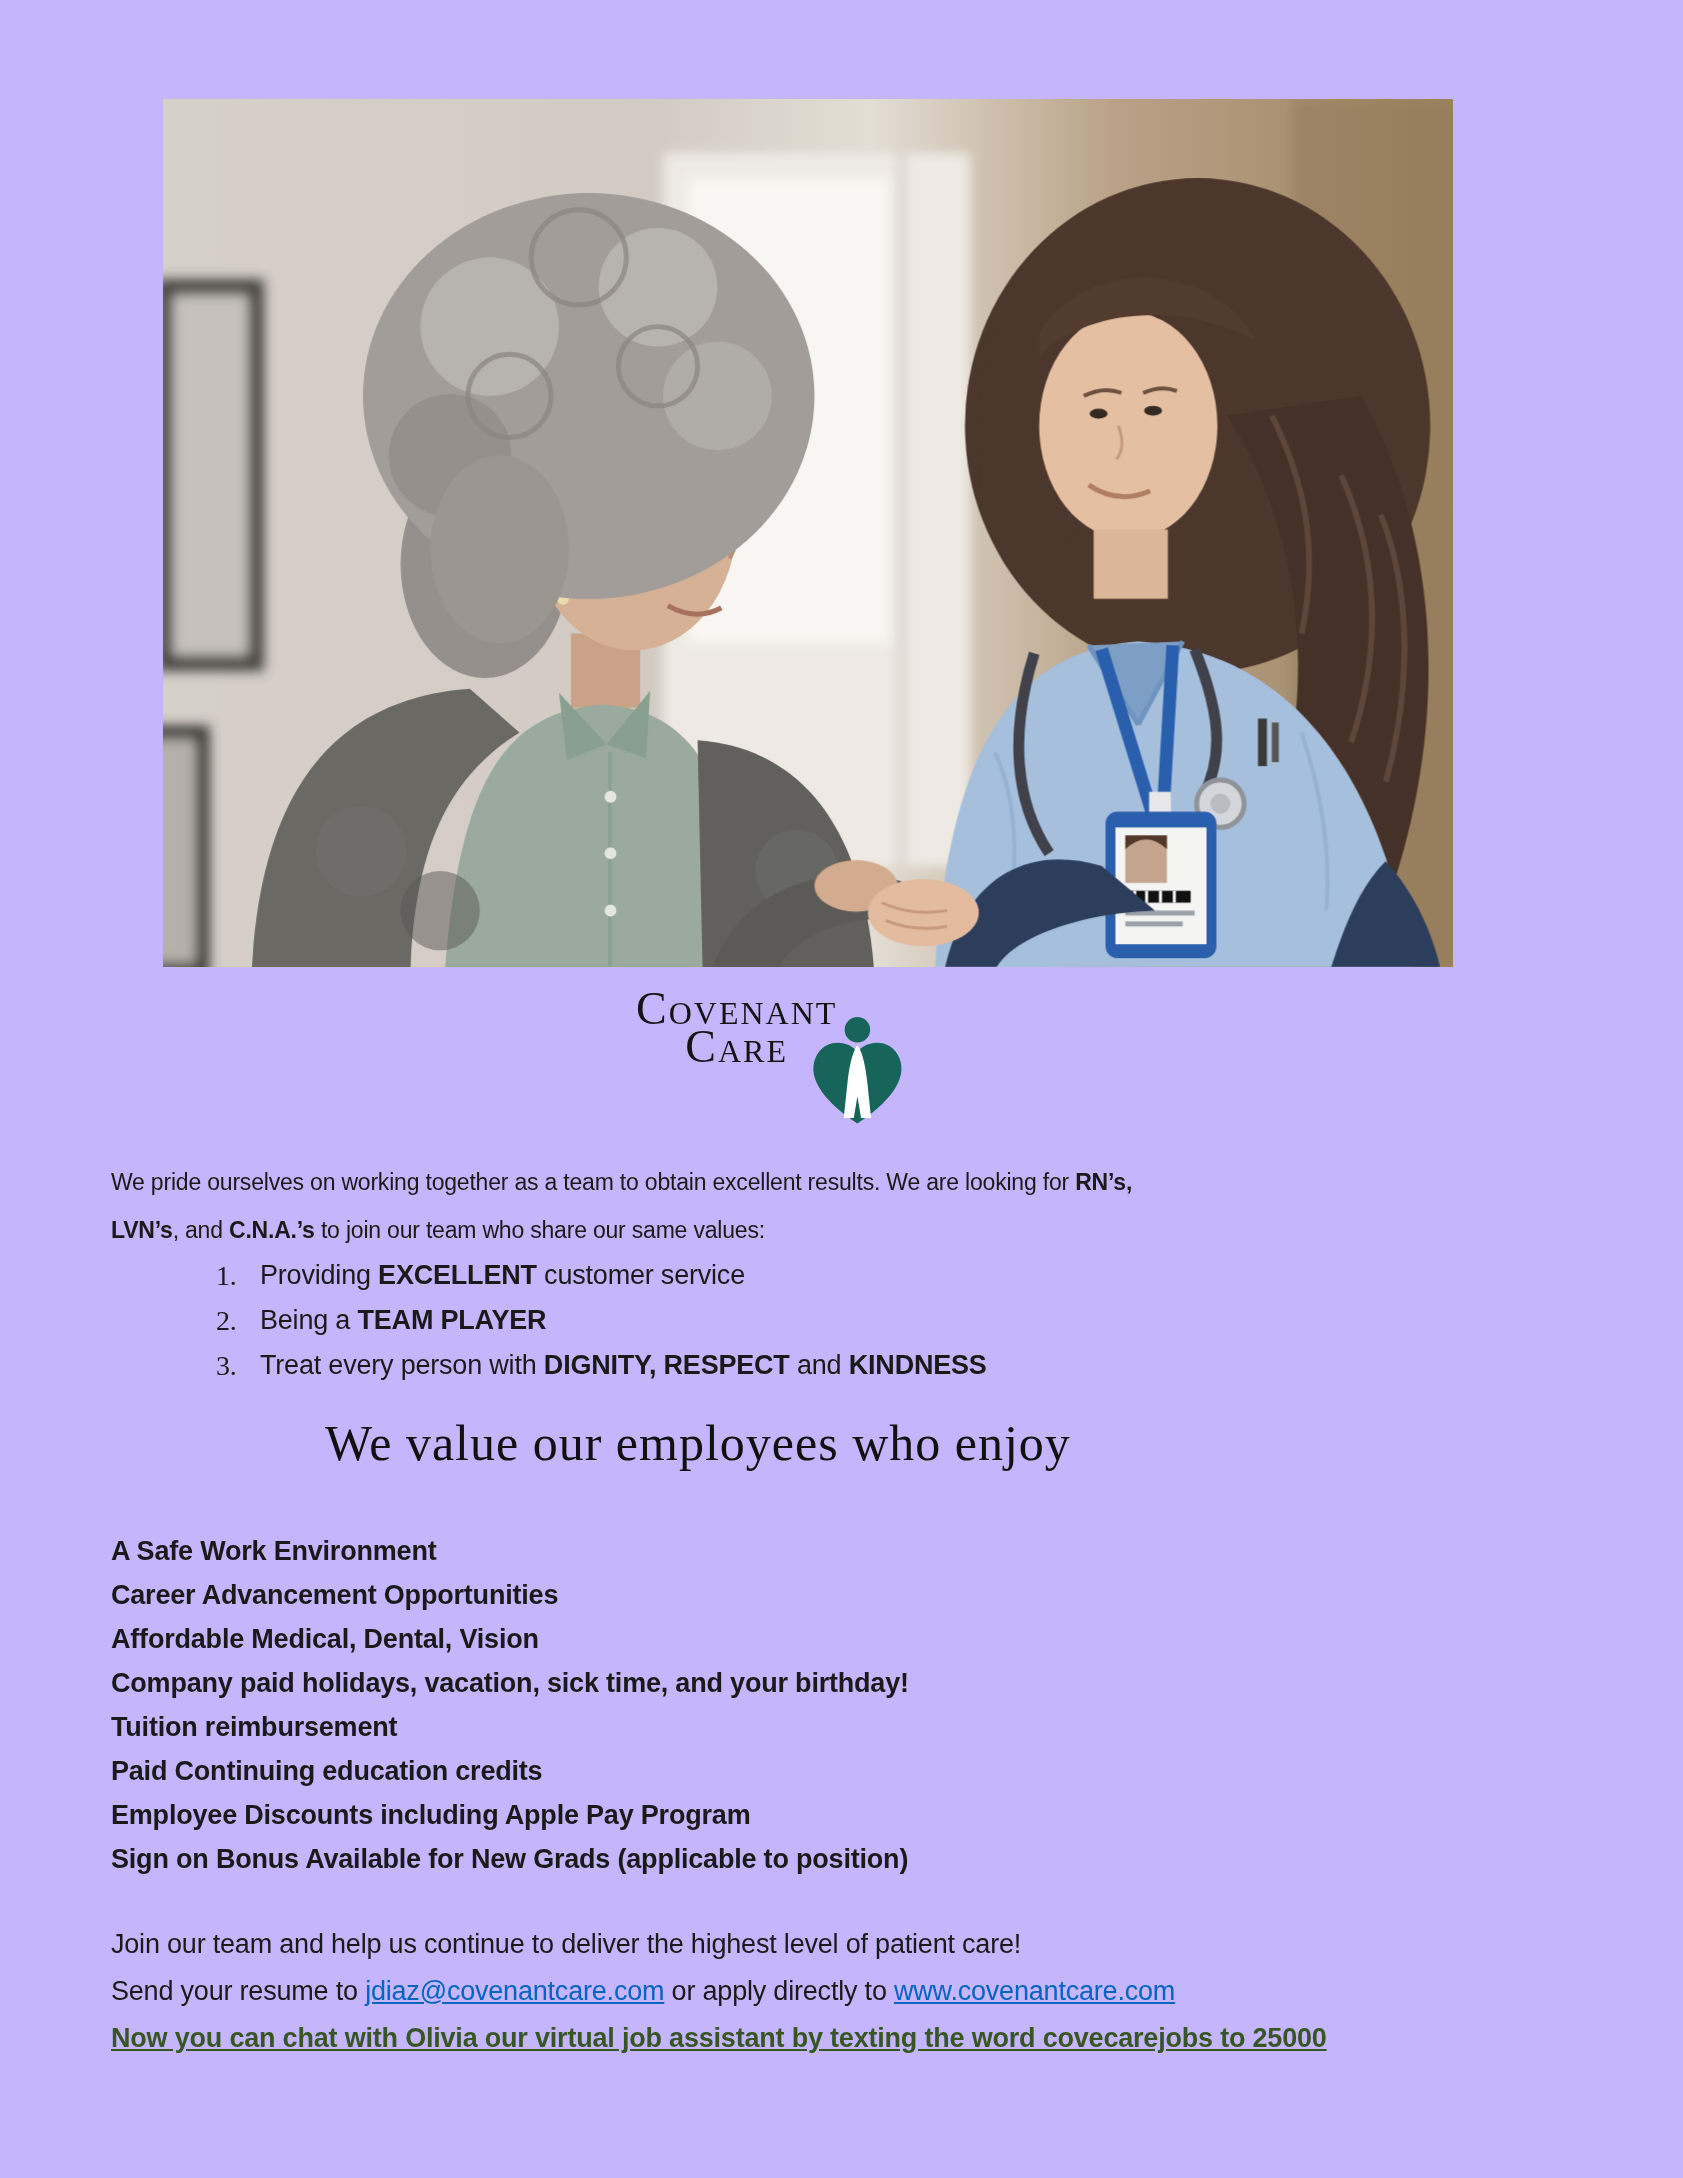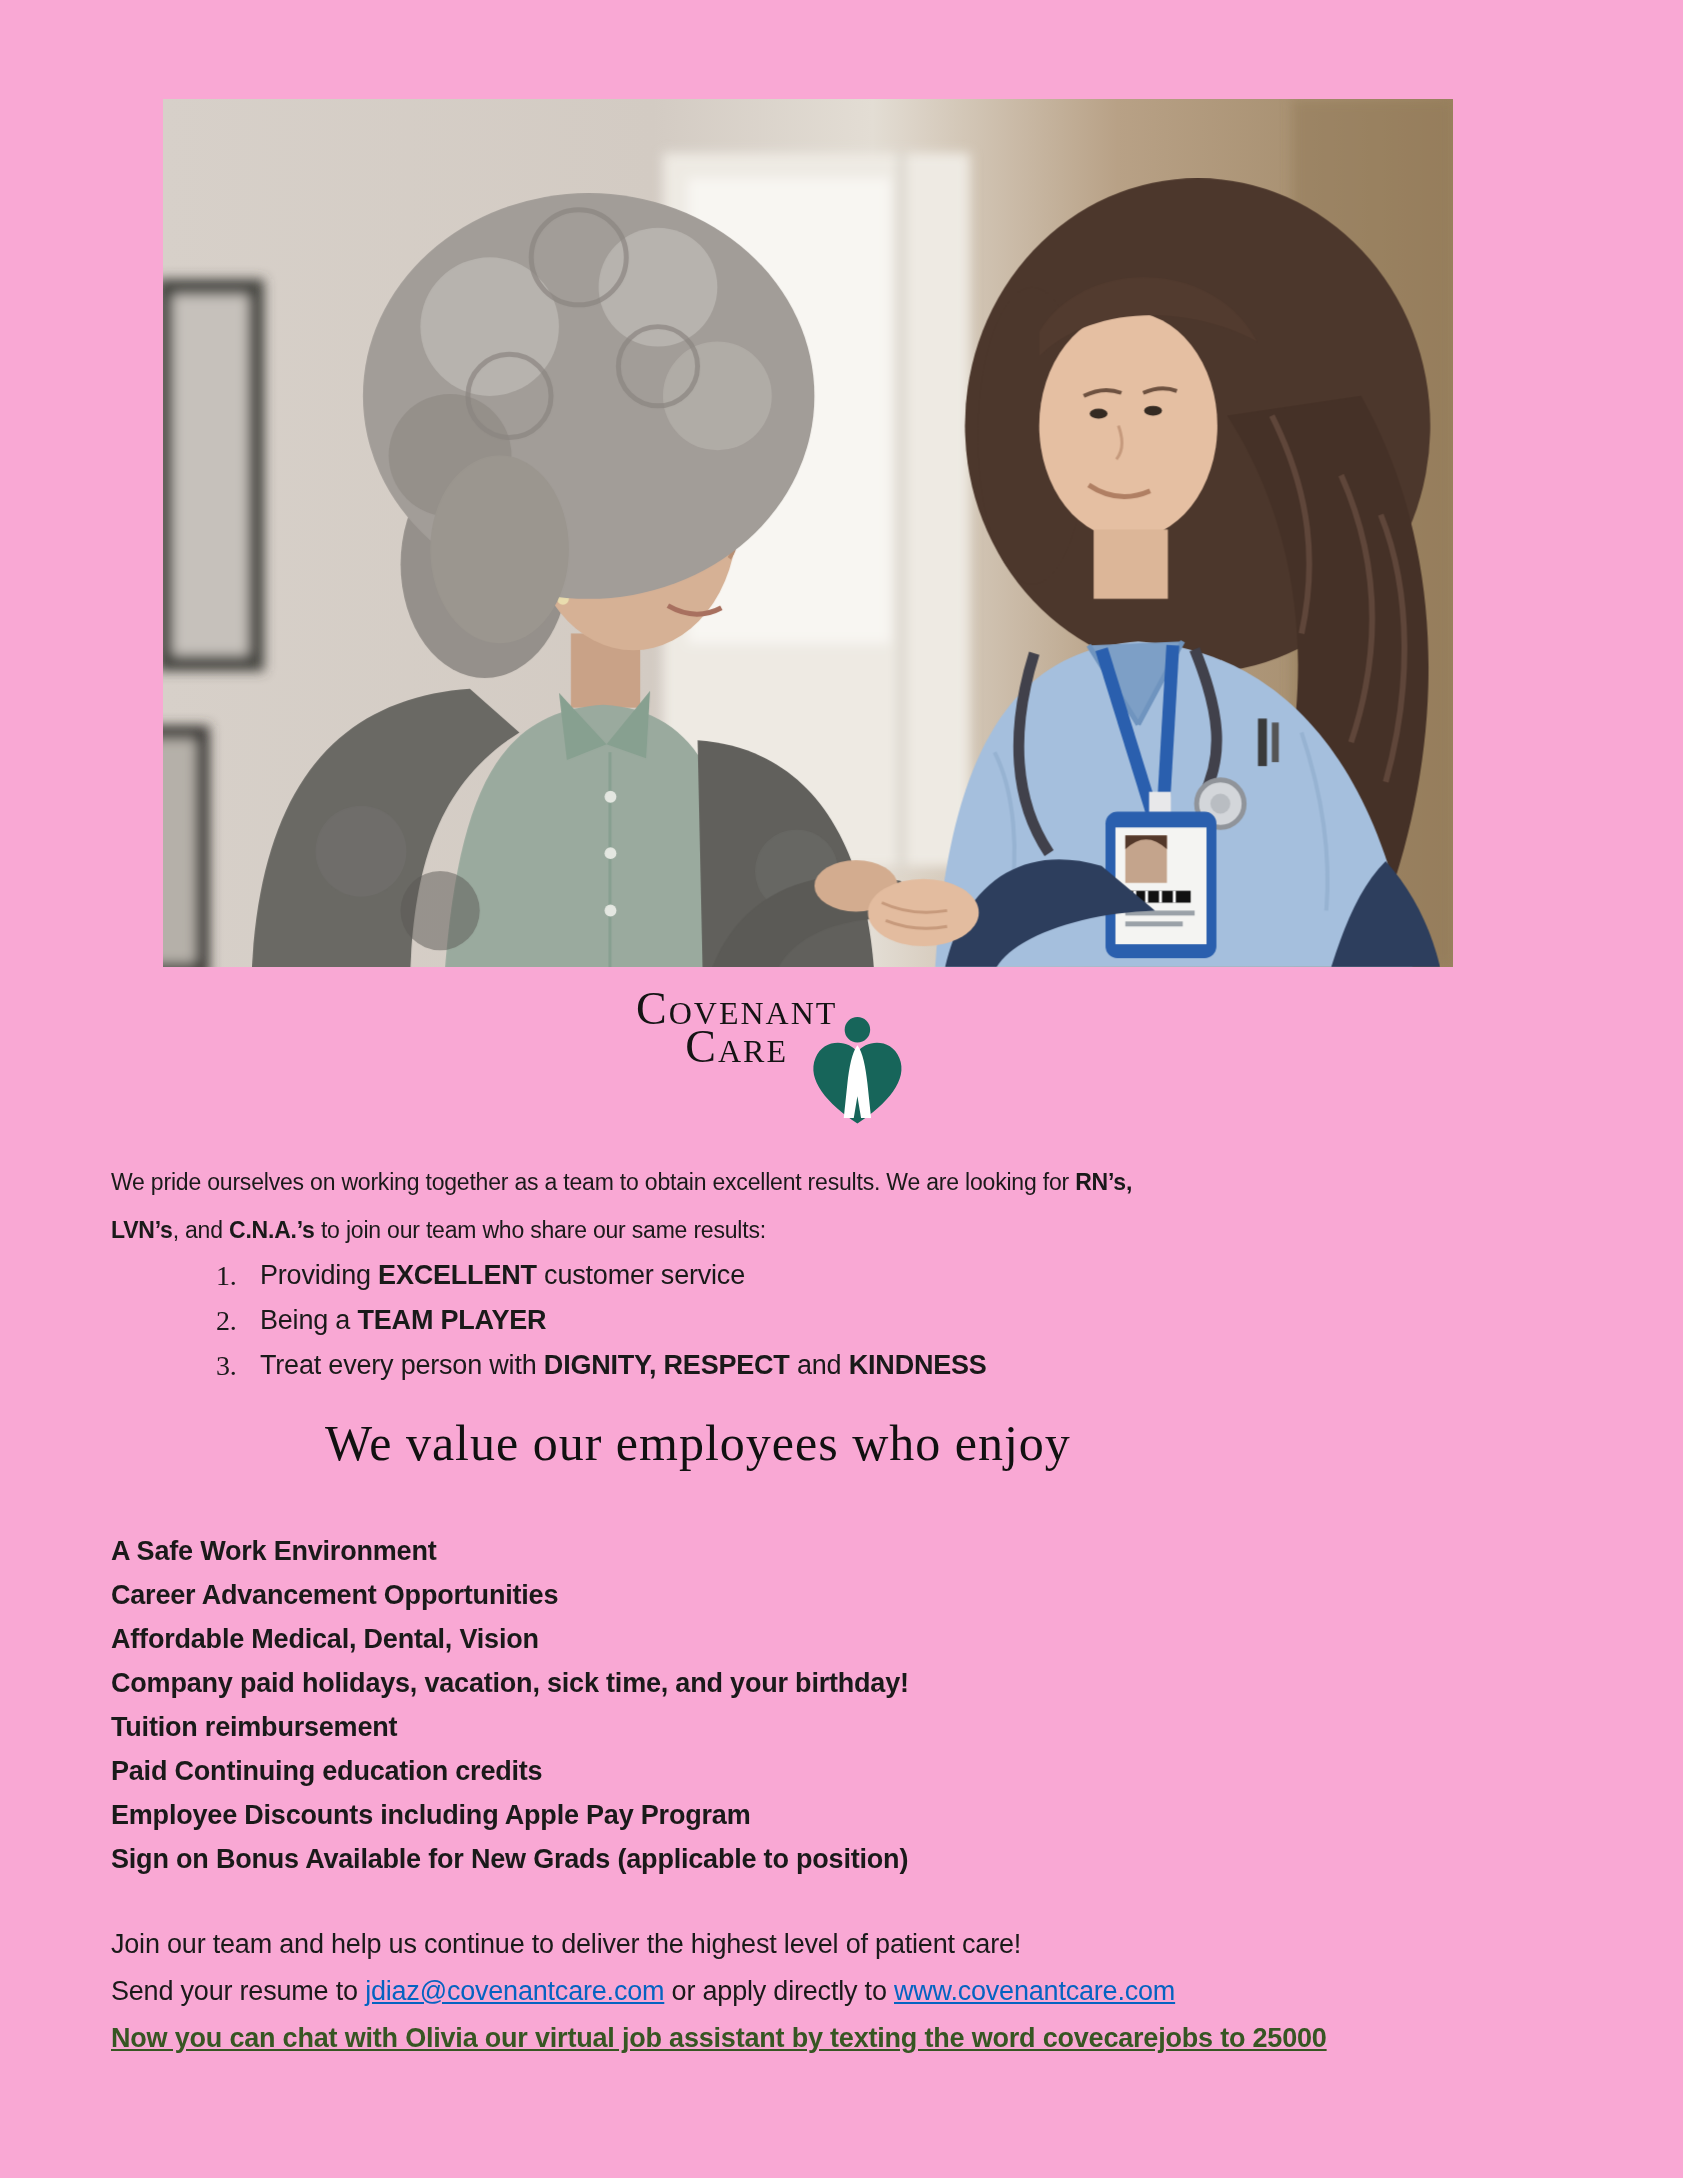--- a/index.html
+++ b/index.html
@@ -3,21 +3,21 @@
 <meta charset="utf-8">
 <style>
   :root{
     --heart_teal:#17655a;
     --link_blue:#0563c1;
     --text_green:#375623;
     --body_text:#1a1a1a;
   }
   html,body{margin:0;padding:0;background:#fff;}
   .page{
-    position:relative;width:1683px;height:2178px;background:#f9a8d4;
+    position:relative;width:1683px;height:2178px;background:#c4b5fd;
     font-family:"Liberation Sans",sans-serif;color:var(--body_text);overflow:hidden;
   }
   .photo{position:absolute;left:163px;top:99px;width:1290px;height:868px;}
   .photo svg{display:block;width:100%;height:100%;}
   .logo{position:absolute;left:636px;top:990px;display:flex;align-items:flex-start;}
   .logo-text{font-family:"Liberation Serif",serif;font-variant:small-caps;letter-spacing:2px;color:#141414;text-align:center;line-height:38px;}
   .logo-line{font-size:46px;}
   .heart{width:111px;height:113px;margin-left:-36px;margin-top:26px;}
   .intro{position:absolute;left:111px;top:1158px;width:1465px;font-size:23px;line-height:48px;letter-spacing:-0.2px;}
   .values{position:absolute;left:216px;top:1253px;font-size:27px;line-height:45px;letter-spacing:-0.2px;}
@@ -156,21 +156,21 @@
     </div>
     <svg class="heart" viewBox="0 0 120 124">
       <circle cx="61" cy="15" r="14" style="fill:var(--heart_teal)"></circle>
       <path d="M61 40 C52 26 24 24 15 46 C5 70 28 96 61 118 C94 96 117 70 107 46 C98 24 70 26 61 40 Z" style="fill:var(--heart_teal)"></path>
       <path d="M61 32 C55 40 52 56 50 74 L46 112 L57 112 L61 88 L65 112 L76 112 L72 74 C70 56 67 40 61 32 Z" fill="#ffffff"></path>
     </svg>
   </div>
 
   <div class="intro">
     <div><span>We pride ourselves on working together as a team to obtain excellent results. We are looking for </span><span class="b">RN’s,</span></div>
-    <div><span class="b">LVN’s</span><span>, and </span><span class="b">C.N.A.’s</span><span> to join our team who share our same results:</span></div>
+    <div><span class="b">LVN’s</span><span>, and </span><span class="b">C.N.A.’s</span><span> to join our team who share our same values:</span></div>
   </div>
 
   <div class="values">
     <div class="row">
       <span class="num">1.</span>
       <span><span>Providing </span><span class="b">EXCELLENT</span><span> customer service</span></span>
     </div>
     <div class="row">
       <span class="num">2.</span>
       <span><span>Being a </span><span class="b">TEAM PLAYER</span></span>

